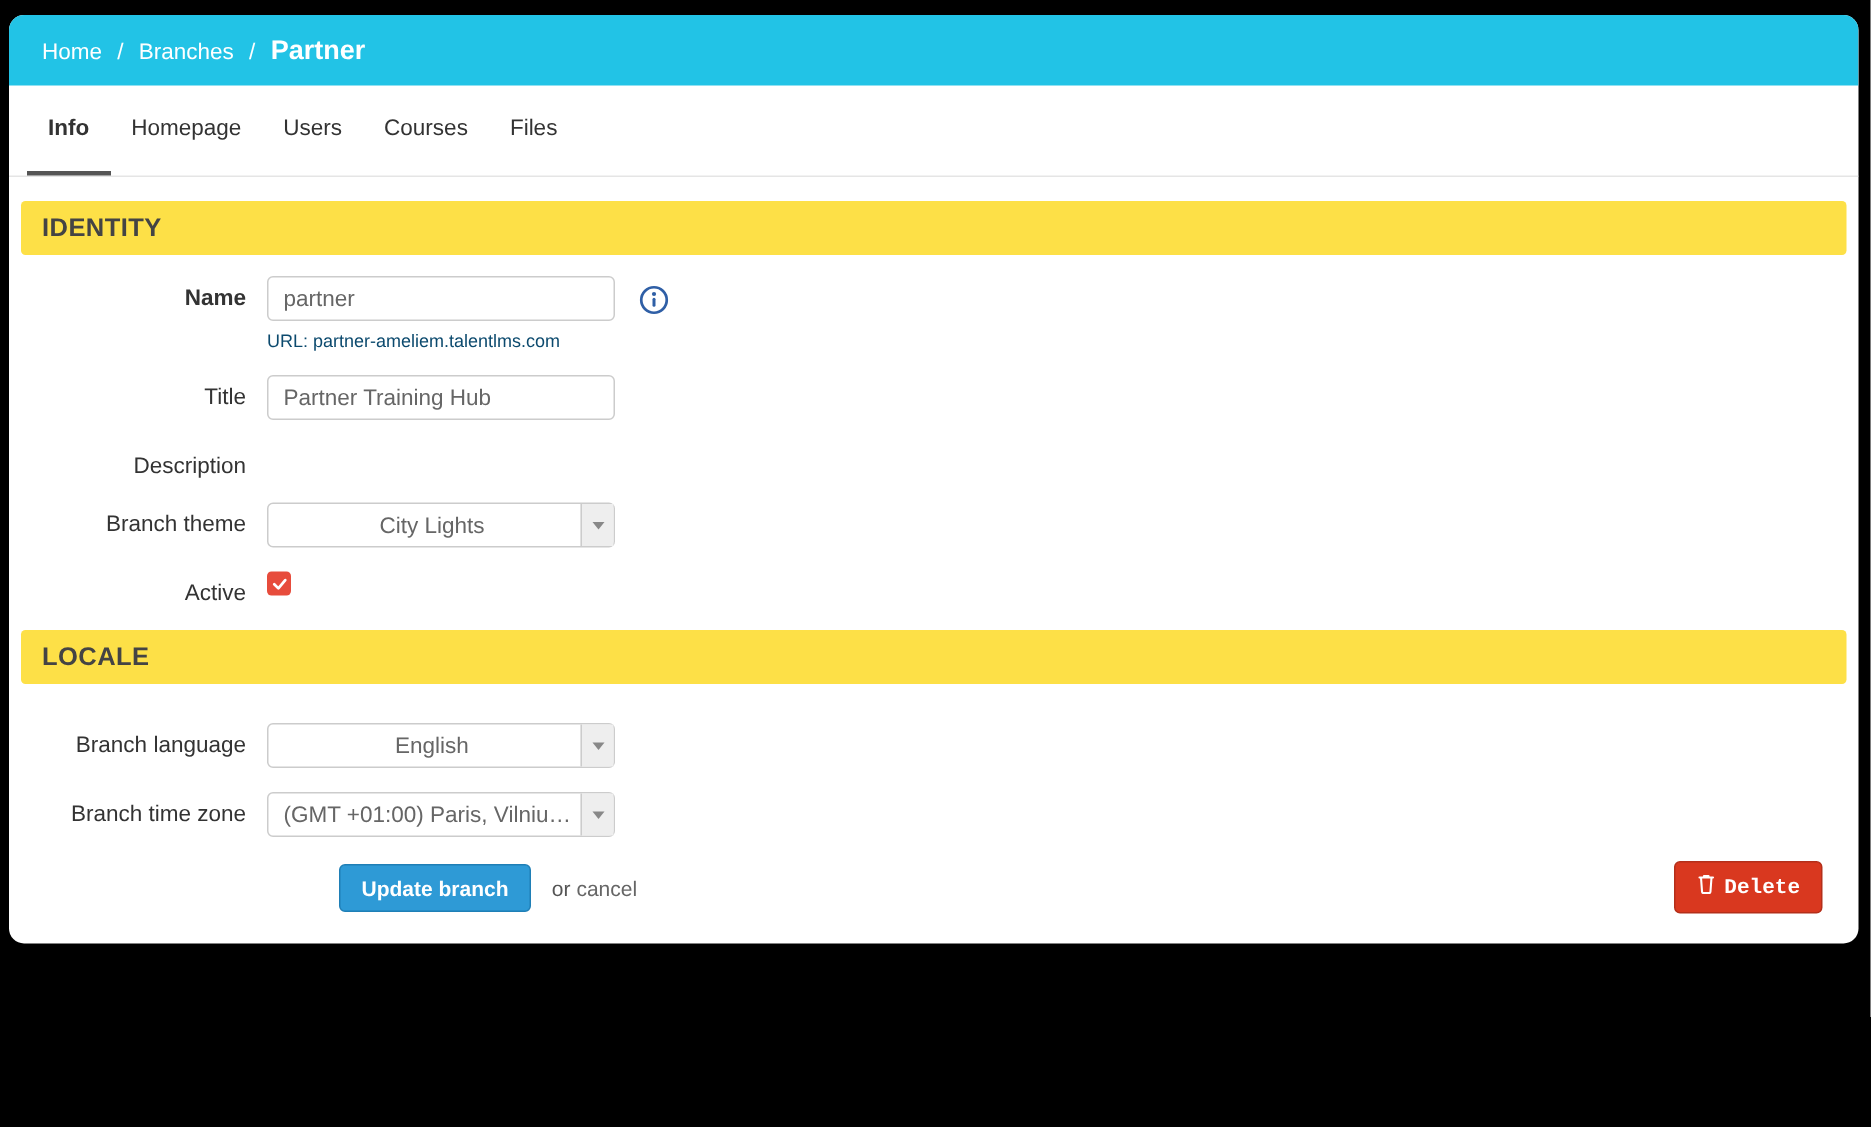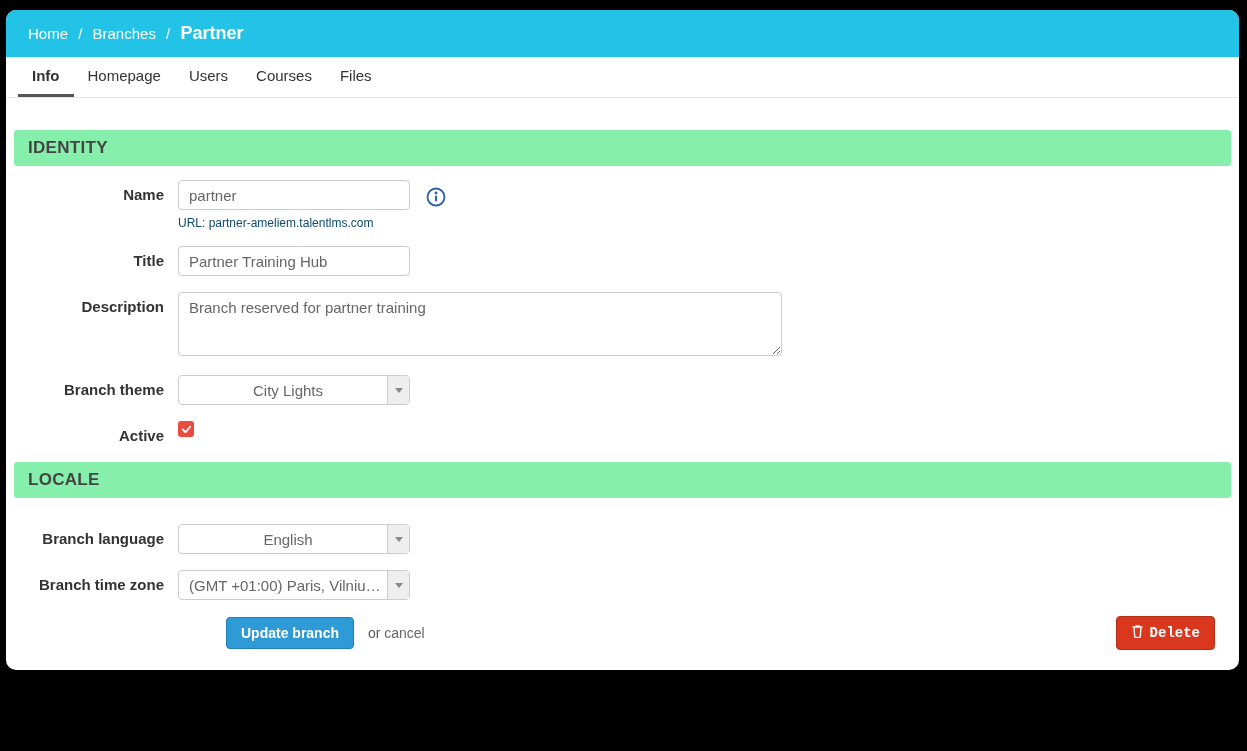--- a/index.html
+++ b/index.html
@@ -29,35 +29,35 @@
   .breadcrumb-bar .current { font-weight: 700; font-size: 18px; }
 
   
   .tabs {
     display: flex;
     border-bottom: 1px solid #e5e5e5;
     padding: 0 12px;
     gap: 0;
   }
   .tab {
-    padding: 10px 14px;
+    padding: 20px 14px;
     cursor: pointer;
     color: #333;
     font-size: 15px;
   }
   .tab.active {
     font-weight: 700;
     border-bottom: 3px solid #555;
   }
 
   .content { padding: 14px 0 20px 0; }
 
   .section-header {
-    background: #86efac;
-    margin: 18px 8px 14px 8px;
+    background: #fde047;
+    margin: 2px 8px 14px 8px;
     padding: 8px 14px;
     font-weight: 700;
     font-size: 17px;
     color: #444;
     letter-spacing: .3px;
     border-radius: 3px;
   }
 
   .form-row {
     display: flex;
@@ -67,21 +67,21 @@
   .form-row .lbl {
     width: 172px;
     text-align: right;
     padding-right: 14px;
     padding-top: 6px;
     font-size: 15px;
     color: #333;
     font-weight: 600;
   }
   .form-row .fld { flex: 1; }
-  .form-row .lbl.plain { font-weight: 700; }
+  .form-row .lbl.plain { font-weight: 400; }
 
   input[type=text], textarea, .select {
     border: 1px solid #ccc;
     border-radius: 4px;
     padding: 6px 10px;
     font-size: 15px;
     color: #666;
     background: #fff;
     font-family: inherit;
   }
@@ -234,23 +234,20 @@
 
     <div class="form-row">
       <div class="lbl plain">Title</div>
       <div class="fld">
         <input type="text" value="Partner Training Hub" style="">
       </div>
     </div>
 
     <div class="form-row">
       <div class="lbl plain">Description</div>
-      <div class="fld">
-        <textarea style="">Branch reserved for partner training</textarea>
-      </div>
     </div>
 
     <div class="form-row">
       <div class="lbl plain">Branch theme</div>
       <div class="fld">
         <div class="select">
           <span class="sel-val">City Lights</span>
           <span class="sel-btn">
               <span class="tri-down"></span>
             </span>

